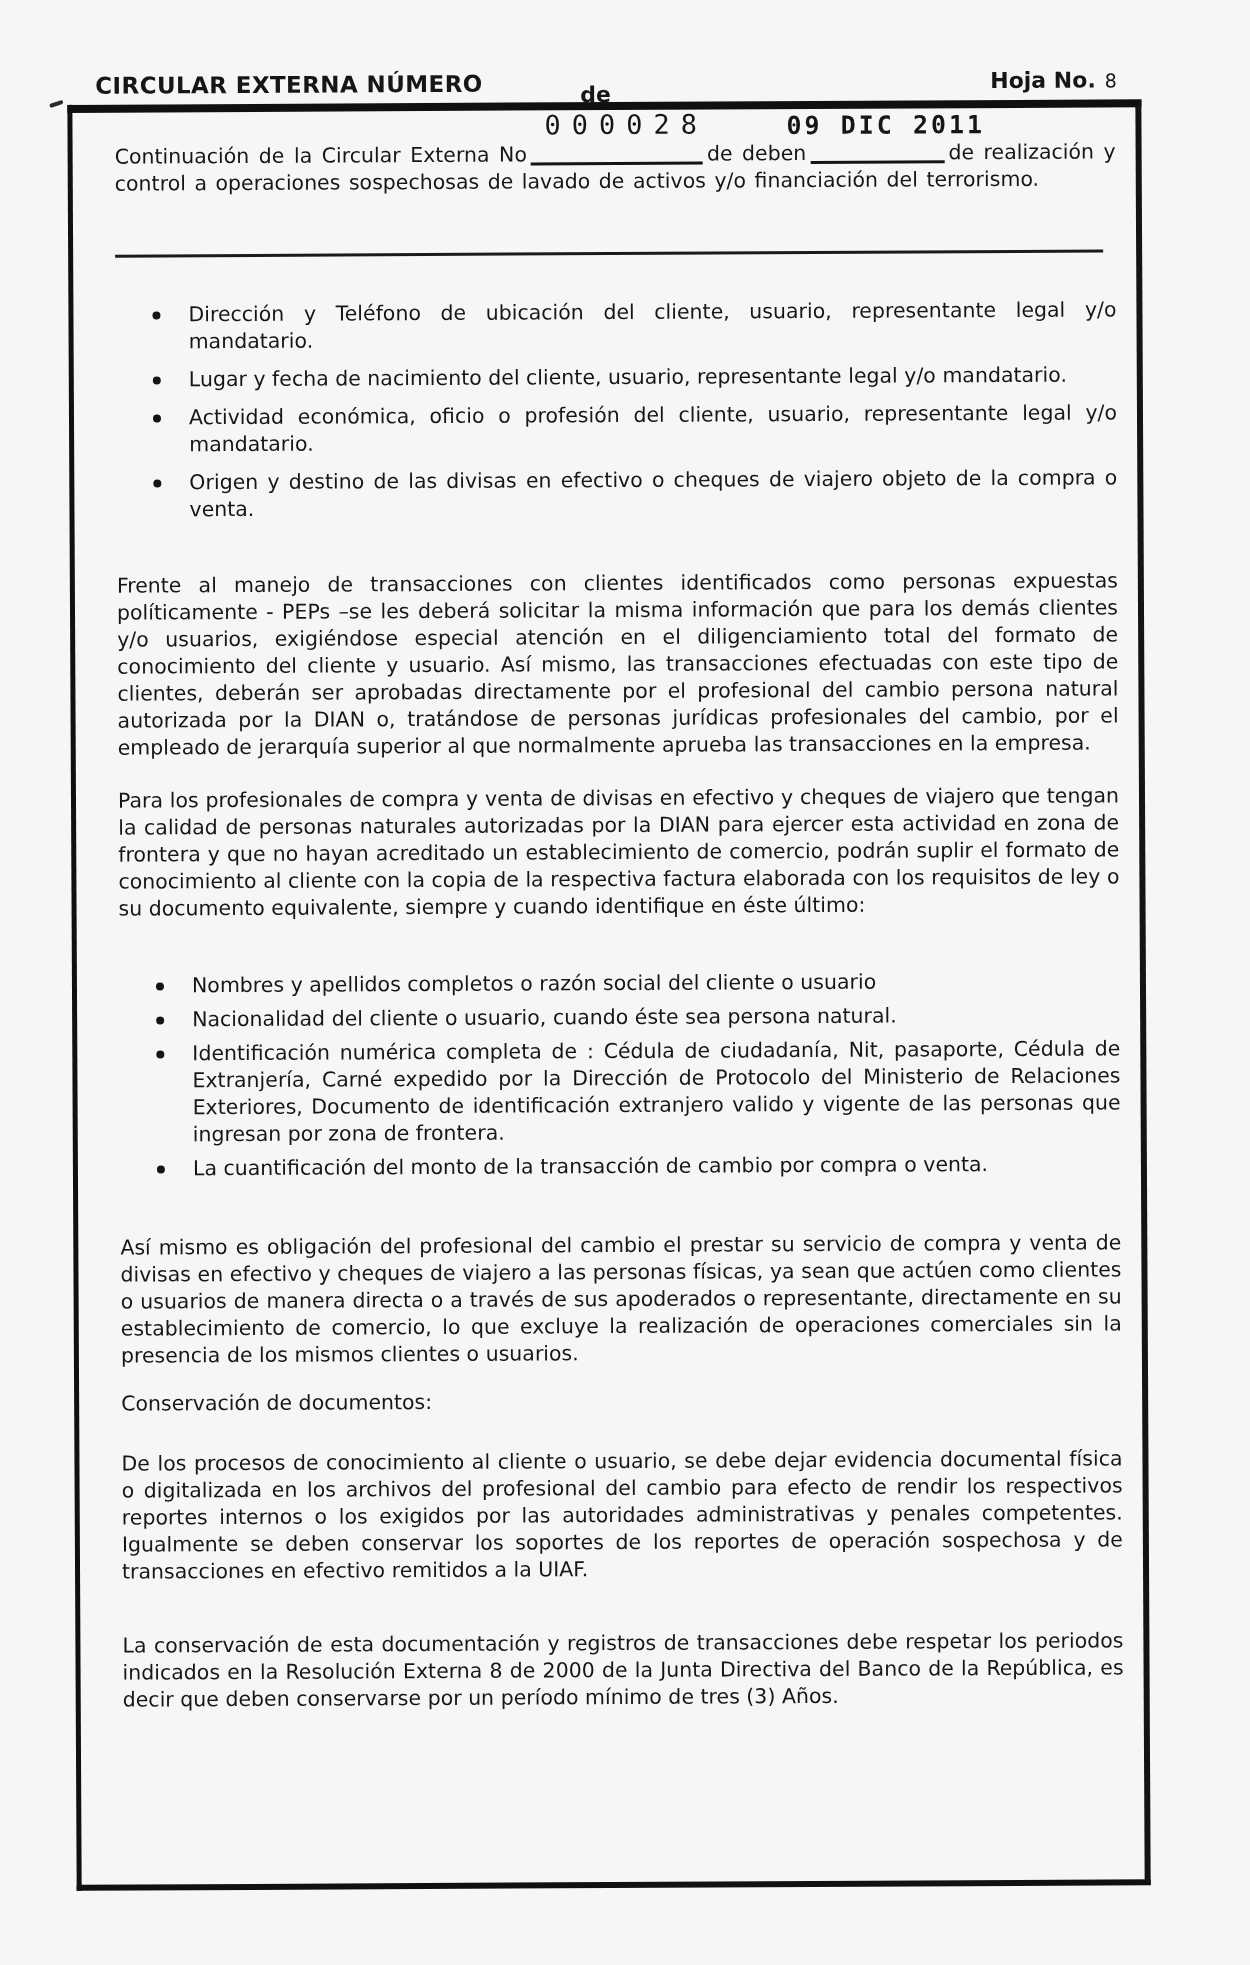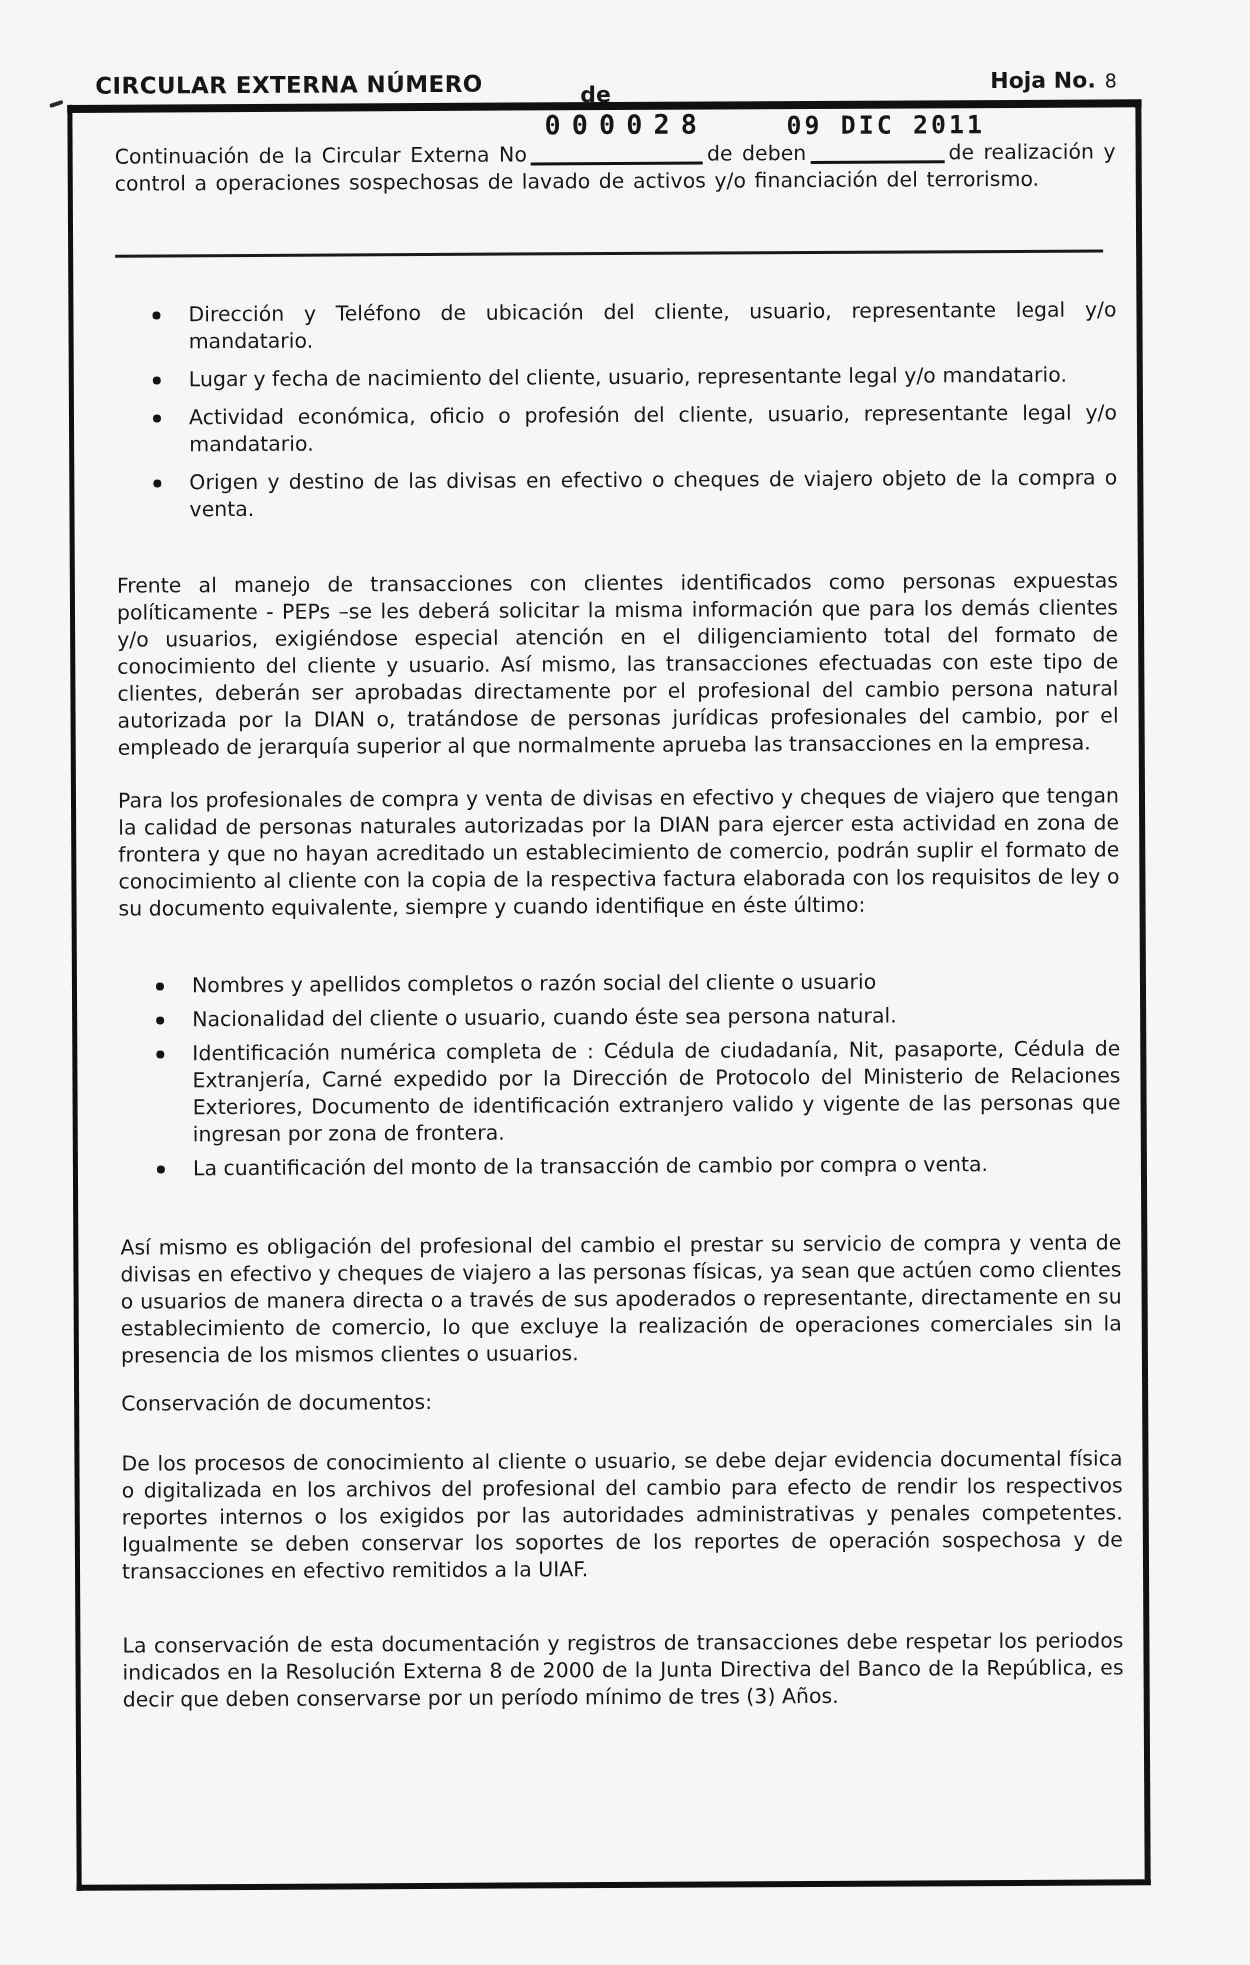--- a/index.html
+++ b/index.html
@@ -43,21 +43,21 @@
     position:absolute;inset:0;
     padding:0 20px 0 42px;
     font-size:20.5px;line-height:27px;
   }
   p{margin:0;}
   .just{text-align:justify;}
   
   .stamp-num{
     position:absolute;left:472px;top:1px;
     font-family:"DejaVu Sans Mono",monospace;
-    font-weight:bold;font-size:27px;letter-spacing:11px;white-space:nowrap;
+    font-weight:normal;font-size:27px;letter-spacing:11px;white-space:nowrap;
   }
   .stamp-date{
     position:absolute;left:714px;top:3px;
     font-family:"DejaVu Sans Mono",monospace;
     font-weight:bold;font-size:25px;letter-spacing:3px;white-space:nowrap;
   }
   
   .cont1{
     display:flex;align-items:baseline;
     margin-top:31px;white-space:nowrap;word-spacing:3px;

